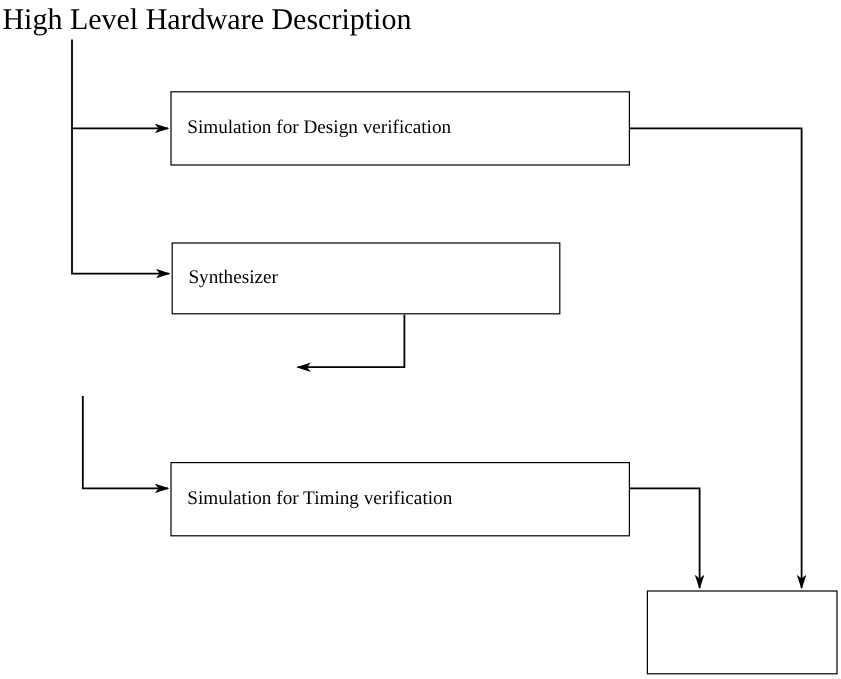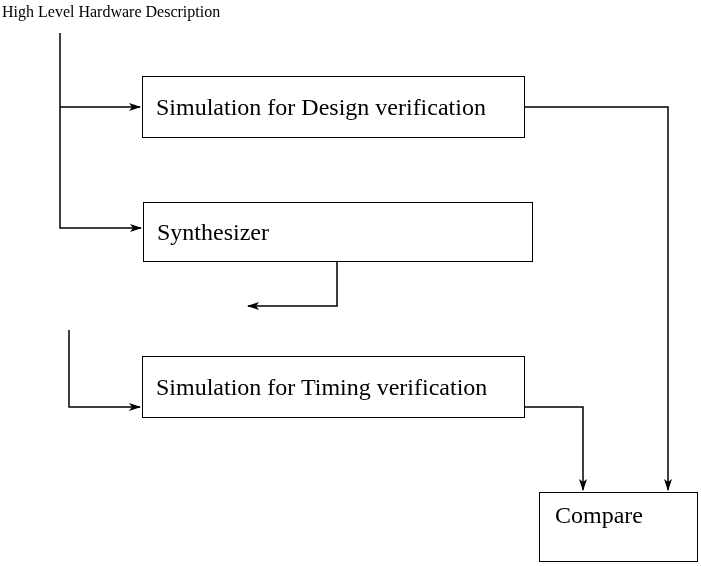--- a/index.html
+++ b/index.html
@@ -24,36 +24,36 @@
     height: 566px;
   }
   .node {
     position: absolute;
     box-sizing: border-box;
     border: 1.5px solid #000000;
     background: #ffffff;
     display: flex;
     align-items: center;
     padding-left: 13px;
-    font-size: 24px;
+    font-size: 16px;
     line-height: 1.1;
     white-space: nowrap;
   }
   #node-sim-design   { left: 142px; top: 76px;  width: 383px; height: 62px; }
-  #node-synthesizer  { left: 143px; top: 202px; width: 390px; height: 60px; text-align: center; }
-  #node-sim-timing   { left: 142px; top: 356px; width: 383px; height: 62px; }
+  #node-synthesizer  { left: 143px; top: 202px; width: 324px; height: 60px; text-align: center; }
+  #node-sim-timing   { left: 142px; top: 385px; width: 383px; height: 62px; }
   #node-compare {
     left: 539px; top: 492px; width: 159px; height: 70px;
     display: block;
     padding: 7px 0 0 15px;
     line-height: 30px;
   }
   .floating-label {
     position: absolute;
-    font-size: 16px;
+    font-size: 25px;
     line-height: 1.1;
     white-space: nowrap;
   }
   #title-label { left: 2px; top: 3px; }
   #detailed-hardware-label { left: 56px; top: 295px; }
 </style>
 </head>
 <body>
 
 <div id="stage">
@@ -87,16 +87,15 @@
   <div id="node-synthesizer" class="node">
     <span>Synthesizer</span>
   </div>
 
 
   <div id="node-sim-timing" class="node">
     <span>Simulation for Timing verification</span>
   </div>
 
   <div id="node-compare" class="node">
-    <div>Compare</div>
   </div>
 
 </div>
 
 </body></html>

